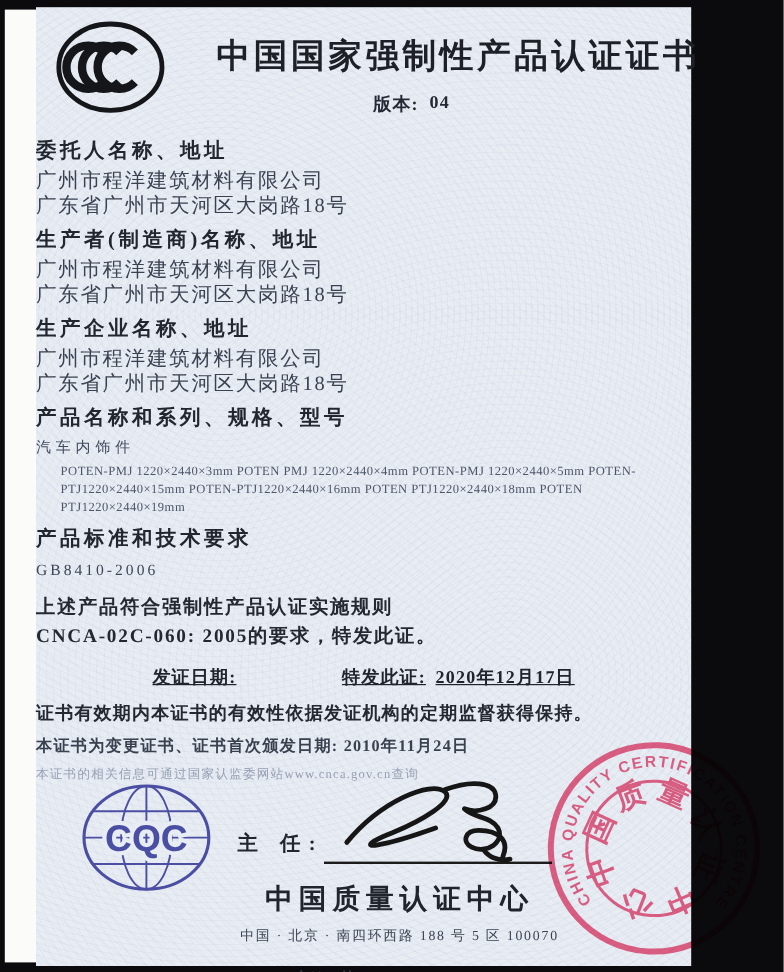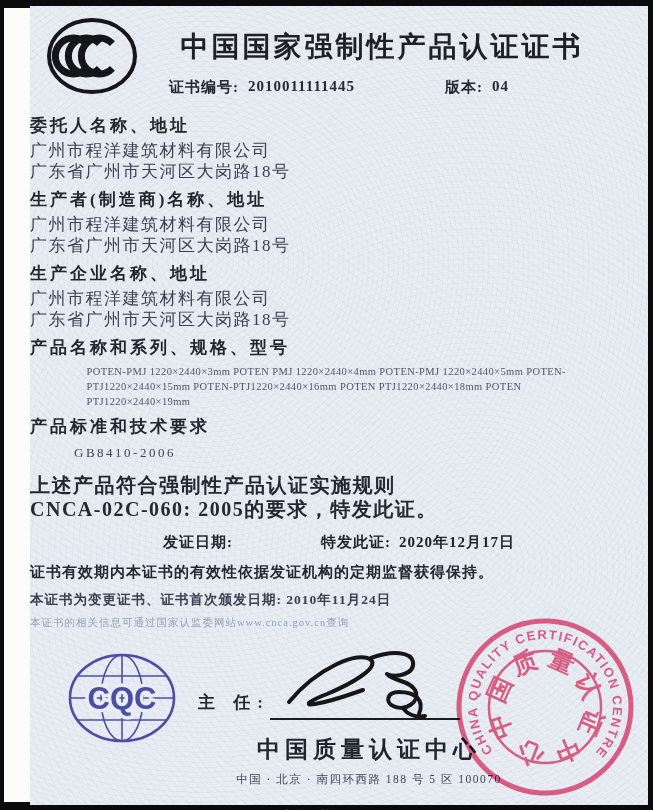--- a/index.html
+++ b/index.html
@@ -2,21 +2,21 @@
 <html><head>
 <meta charset="utf-8">
 <style>
   html,body{margin:0;padding:0;}
   body{
     width:653px;height:810px;position:relative;background:#0b0b0d;
     font-family:"Liberation Serif","DejaVu Serif",serif;overflow:hidden;
   }
   .white-strip{position:absolute;left:4px;top:8px;width:26px;height:794px;background:#fbfbfa;}
   .paper{
-    position:absolute;left:30px;top:6px;width:618px;height:799px;
+    position:absolute;left:30px;top:6px;width:546px;height:799px;
     background-color:#e8ecf3;
     background-image:
       repeating-radial-gradient(circle at 28% 32%, rgba(108,128,168,0.05) 0 1px, transparent 1px 5px),
       repeating-radial-gradient(circle at 72% 70%, rgba(108,128,168,0.045) 0 1px, transparent 1px 6px),
       repeating-linear-gradient(38deg, rgba(120,138,175,0.03) 0 2px, transparent 2px 7px);
     color:#23262e;
   }
   .ccc-logo{position:absolute;left:14px;top:10px;}
   .title{
     position:absolute;left:112px;top:22px;width:480px;margin:0;text-align:center;
@@ -26,24 +26,24 @@
     position:absolute;left:0;top:72px;width:100%;display:flex;justify-content:center;
     gap:10px;font-size:15px;font-weight:700;letter-spacing:1px;color:#242a35;
   }
   .cert-row .grp{display:flex;gap:9px;}
   .cert-row .spacer{width:70px;}
   .col{position:absolute;left:0;top:102px;width:100%;text-align:left;}
   .sec-h{font-size:17px;line-height:26px;margin:5px 0 1px;font-weight:700;letter-spacing:3px;color:#22262e;}
   .sec-line{font-size:17px;line-height:21px;margin:0;letter-spacing:1.5px;color:#3a4251;}
   .product-name{font-size:12.5px;line-height:20px;margin:2px 0 0;letter-spacing:4px;color:#434c5e;}
   .models{font-size:10.5px;line-height:15px;width:505px;margin:3px auto 0;letter-spacing:0.4px;color:#4d5568;}
-  .std-val{font-size:13px;line-height:20px;margin:3px 0 0;letter-spacing:2.5px;color:#3e4656;padding-left:44px;}
-  .statement{font-size:20px;line-height:24px;margin:10px 0 0;font-weight:700;letter-spacing:1.5px;color:#242831;}
+  .std-val{font-size:13px;line-height:20px;margin:3px 0 0;letter-spacing:2.5px;color:#3e4656;}
+  .statement{font-size:16px;line-height:24px;margin:10px 0 0;font-weight:700;letter-spacing:1.5px;color:#242831;}
   .statement.l2{margin-top:0;}
-  .dates-row{display:flex;justify-content:center;gap:88px;margin-top:12px;font-size:15px;font-weight:700;letter-spacing:1px;color:#20242c;}
+  .dates-row{display:flex;justify-content:center;gap:88px;margin-top:12px;font-size:15px;font-weight:700;letter-spacing:1px;color:#20242c;text-decoration:underline;}
   .dates-row .grp{display:flex;gap:8px;}
   .note-validity{font-size:15px;font-weight:700;margin:11px 0 0;letter-spacing:1px;color:#242831;}
   .note-change{font-size:13.5px;font-weight:600;margin:9px 0 0;letter-spacing:1px;color:#39414f;}
   .note-query{font-size:10.5px;margin:7px 0 0;letter-spacing:1px;color:#96a0b4;}
   .cqc-logo{position:absolute;left:36px;top:644px;}
   .director-row{
     position:absolute;left:168px;top:638px;display:flex;align-items:flex-end;
   }
   .director-label{font-size:17px;font-weight:700;letter-spacing:7px;color:#22262e;padding-bottom:6px;white-space:nowrap;}
   .sig-box{border-bottom:2px solid #1c1c1c;width:190px;display:flex;justify-content:center;}
@@ -75,24 +75,20 @@
   <svg class="ccc-logo" width="96" height="80" viewBox="0 0 96 80">
     <ellipse cx="48" cy="40" rx="43" ry="36" fill="none" stroke="#15161a" stroke-width="4"></ellipse>
     <path d="M 42.4 27.6 A 18 18 0 1 0 42.4 52.4" fill="none" stroke="#15161a" stroke-width="7"></path>
     <path d="M 55.4 27.6 A 18 18 0 1 0 55.4 52.4" fill="none" stroke="#15161a" stroke-width="7"></path>
     <path d="M 68.4 27.6 A 18 18 0 1 0 68.4 52.4" fill="none" stroke="#15161a" stroke-width="7"></path>
   </svg>
 
   <h1 class="title">中国国家强制性产品认证证书</h1>
 
   <div class="cert-row">
-    <span class="grp">
-      <span>证书编号:</span>
-      <span>2010011111445</span>
-    </span>
     <span class="spacer"></span>
     <span class="grp">
       <span>版本:</span>
       <span>04</span>
     </span>
   </div>
 
   <div class="col">
 
     <p class="sec-h">委托人名称、地址</p>
@@ -101,20 +97,21 @@
 
     <p class="sec-h">生产者(制造商)名称、地址</p>
     <p class="sec-line">广州市程洋建筑材料有限公司</p>
     <p class="sec-line">广东省广州市天河区大岗路18号</p>
 
     <p class="sec-h">生产企业名称、地址</p>
     <p class="sec-line">广州市程洋建筑材料有限公司</p>
     <p class="sec-line">广东省广州市天河区大岗路18号</p>
 
     <p class="sec-h">产品名称和系列、规格、型号</p>
+    <p class="product-name">汽车内饰件</p>
     <p class="models">POTEN-PMJ 1220×2440×3mm POTEN PMJ 1220×2440×4mm POTEN-PMJ 1220×2440×5mm POTEN-PTJ1220×2440×15mm POTEN-PTJ1220×2440×16mm POTEN PTJ1220×2440×18mm POTEN PTJ1220×2440×19mm</p>
 
     <p class="sec-h">产品标准和技术要求</p>
     <p class="std-val">GB8410-2006</p>
 
     <p class="statement">上述产品符合强制性产品认证实施规则</p>
     <p class="statement l2">CNCA-02C-060: 2005的要求，特发此证。</p>
 
     <div class="dates-row">
       <span class="grp">

